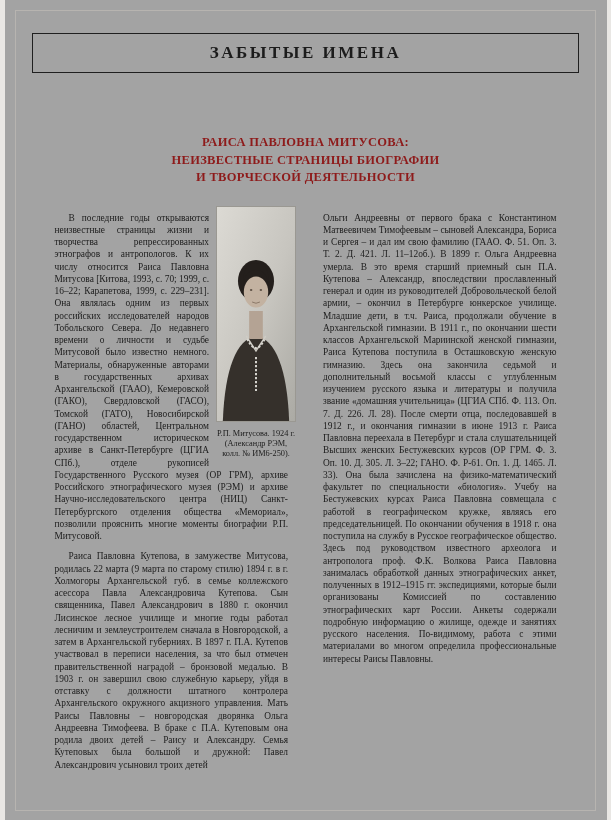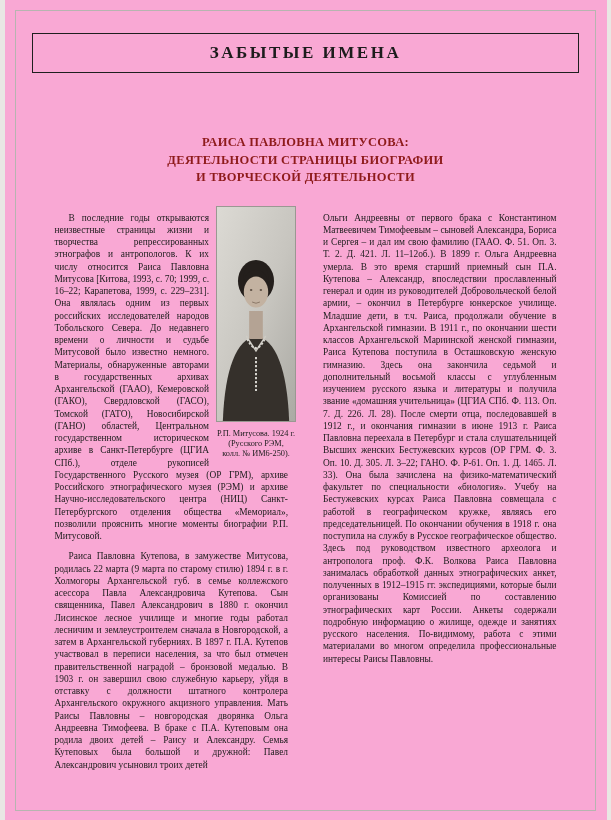--- a/index.html
+++ b/index.html
@@ -1,18 +1,18 @@
 <!DOCTYPE html>
 <html lang="ru"><head>
 <meta charset="utf-8">
 <style>
   html,body{margin:0;padding:0;background:#e9e7e4;}
   .page{
     width:602px;height:820px;margin:0 auto;position:relative;overflow:hidden;
-    background:#f9a8d4;color:#1c1c1c;
+    background:#a3a3a3;color:#1c1c1c;
     font-family:"Liberation Serif","DejaVu Serif",serif;
   }
   .frame{position:absolute;left:10px;top:10px;right:11px;bottom:9px;border:1px solid #b7b4b0;pointer-events:none;}
   .header-box{
     margin:33px auto 0;width:547px;border:1.5px solid #1f1f1f;
     text-align:center;padding:8px 0 9px;box-sizing:border-box;
   }
   .header-text{font-weight:bold;font-size:17px;letter-spacing:2.5px;line-height:21px;}
   .doc-title{
     margin-top:61px;text-align:center;font-weight:bold;
@@ -37,21 +37,21 @@
 
 <div class="page">
   <div class="frame"></div>
 
   <div class="header-box">
     <div class="header-text">ЗАБЫТЫЕ ИМЕНА</div>
   </div>
 
   <div class="doc-title" style="color: rgb(142, 27, 27); font-family: Liberation Serif, serif;">
     <div>РАИСА ПАВЛОВНА МИТУСОВА:</div>
-    <div>ДЕЯТЕЛЬНОСТИ СТРАНИЦЫ БИОГРАФИИ</div>
+    <div>НЕИЗВЕСТНЫЕ СТРАНИЦЫ БИОГРАФИИ</div>
     <div>И ТВОРЧЕСКОЙ ДЕЯТЕЛЬНОСТИ</div>
   </div>
 
   <div class="columns">
 
     <div class="col">
       <div class="photo-float">
         <svg class="photo" viewBox="0 0 80 214" preserveAspectRatio="none" xmlns="http://www.w3.org/2000/svg" role="img">
           <defs>
             <linearGradient id="pbg" x1="0" y1="0" x2="1" y2="1">
@@ -68,21 +68,21 @@
           <path d="M27 80 C26 62 31 56 40 56 C49 56 54 62 53 80 C52 68 48 63 40 63 C32 63 28 68 27 80 Z" fill="#241f1c"></path>
           <ellipse cx="35" cy="83" rx="1.3" ry="0.9" fill="#5e5146"></ellipse>
           <ellipse cx="45" cy="83" rx="1.3" ry="0.9" fill="#5e5146"></ellipse>
           <path d="M36 95 Q40 97.5 44 95" stroke="#8a7868" stroke-width="1" fill="none"></path>
           <path d="M30 129 L40 144 L50 129" stroke="#cfccc5" stroke-width="1.5" fill="none"></path>
           <path d="M31 132 Q40 150 49 132" stroke="#d9d7d1" stroke-width="2" fill="none" stroke-dasharray="2.2 1.8"></path>
           <path d="M40 150 L40 184" stroke="#d9d7d1" stroke-width="2" fill="none" stroke-dasharray="2.2 1.8"></path>
         </svg>
         <div class="caption">
           <div>Р.П. Митусова. 1924 г.</div>
-          <div>(Русского РЭМ,</div>
+          <div>(Александр РЭМ,</div>
           <div>колл. № ИМ6-250).</div>
         </div>
       </div>
       <p class="para indent">В последние годы открываются неизвестные страницы жизни и творчества репрессированных этнографов и антропологов. К их числу относится Раиса Павловна Митусова [Китова, 1993, с. 70; 1999, с. 16–22; Карапетова, 1999, с. 229–231]. Она являлась одним из первых российских исследователей народов Тобольского Севера. До недавнего времени о личности и судьбе Митусовой было известно немного. Материалы, обнаруженные авторами в государственных архивах Архангельской (ГААО), Кемеровской (ГАКО), Свердловской (ГАСО), Томской (ГАТО), Новосибирской (ГАНО) областей, Центральном государственном историческом архиве в Санкт-Петербурге (ЦГИА СПб.), отделе рукописей Государственного Русского музея (ОР ГРМ), архиве Российского этнографического музея (РЭМ) и архиве Научно-исследовательского центра (НИЦ) Санкт-Петербургского отделения общества «Мемориал», позволили прояснить многие моменты биографии Р.П. Митусовой.</p>
       <p class="para indent">Раиса Павловна Кутепова, в замужестве Митусова, родилась 22 марта (9 марта по старому стилю) 1894 г. в г. Холмогоры Архангельской губ. в семье коллежского асессора Павла Александровича Кутепова. Сын священника, Павел Александрович в 1880 г. окончил Лисинское лесное училище и многие годы работал лесничим и землеустроителем сначала в Новгородской, а затем в Архангельской губерниях. В 1897 г. П.А. Кутепов участвовал в переписи населения, за что был отмечен правительственной наградой – бронзовой медалью. В 1903 г. он завершил свою служебную карьеру, уйдя в отставку с должности штатного контролера Архангельского окружного акцизного управления. Мать Раисы Павловны – новгородская дворянка Ольга Андреевна Тимофеева. В браке с П.А. Кутеповым она родила двоих детей – Раису и Александру. Семья Кутеповых была большой и дружной: Павел Александрович усыновил троих детей</p>
     </div>
 
     <div class="col">
       <p class="para">Ольги Андреевны от первого брака с Константином Матвеевичем Тимофеевым – сыновей Александра, Бориса и Сергея – и дал им свою фамилию (ГААО. Ф. 51. Оп. 3. Т. 2. Д. 421. Л. 11–12об.). В 1899 г. Ольга Андреевна умерла. В это время старший приемный сын П.А. Кутепова – Александр, впоследствии прославленный генерал и один из руководителей Добровольческой белой армии, – окончил в Петербурге юнкерское училище. Младшие дети, в т.ч. Раиса, продолжали обучение в Архангельской гимназии. В 1911 г., по окончании шести классов Архангельской Мариинской женской гимназии, Раиса Кутепова поступила в Осташковскую женскую гимназию. Здесь она закончила седьмой и дополнительный восьмой классы с углубленным изучением русского языка и литературы и получила звание «домашняя учительница» (ЦГИА СПб. Ф. 113. Оп. 7. Д. 226. Л. 28). После смерти отца, последовавшей в 1912 г., и окончания гимназии в июне 1913 г. Раиса Павловна переехала в Петербург и стала слушательницей Высших женских Бестужевских курсов (ОР ГРМ. Ф. 3. Оп. 10. Д. 305. Л. 3–22; ГАНО. Ф. Р-61. Оп. 1. Д. 1465. Л. 33). Она была зачислена на физико-математический факультет по специальности «биология». Учебу на Бестужевских курсах Раиса Павловна совмещала с работой в географическом кружке, являясь его председательницей. По окончании обучения в 1918 г. она поступила на службу в Русское географическое общество. Здесь под руководством известного археолога и антрополога проф. Ф.К. Волкова Раиса Павловна занималась обработкой данных этнографических анкет, полученных в 1912–1915 гг. экспедициями, которые были организованы Комиссией по составлению этнографических карт России. Анкеты содержали подробную информацию о жилище, одежде и занятиях русского населения. По-видимому, работа с этими материалами во многом определила профессиональные интересы Раисы Павловны.</p>
     </div>

